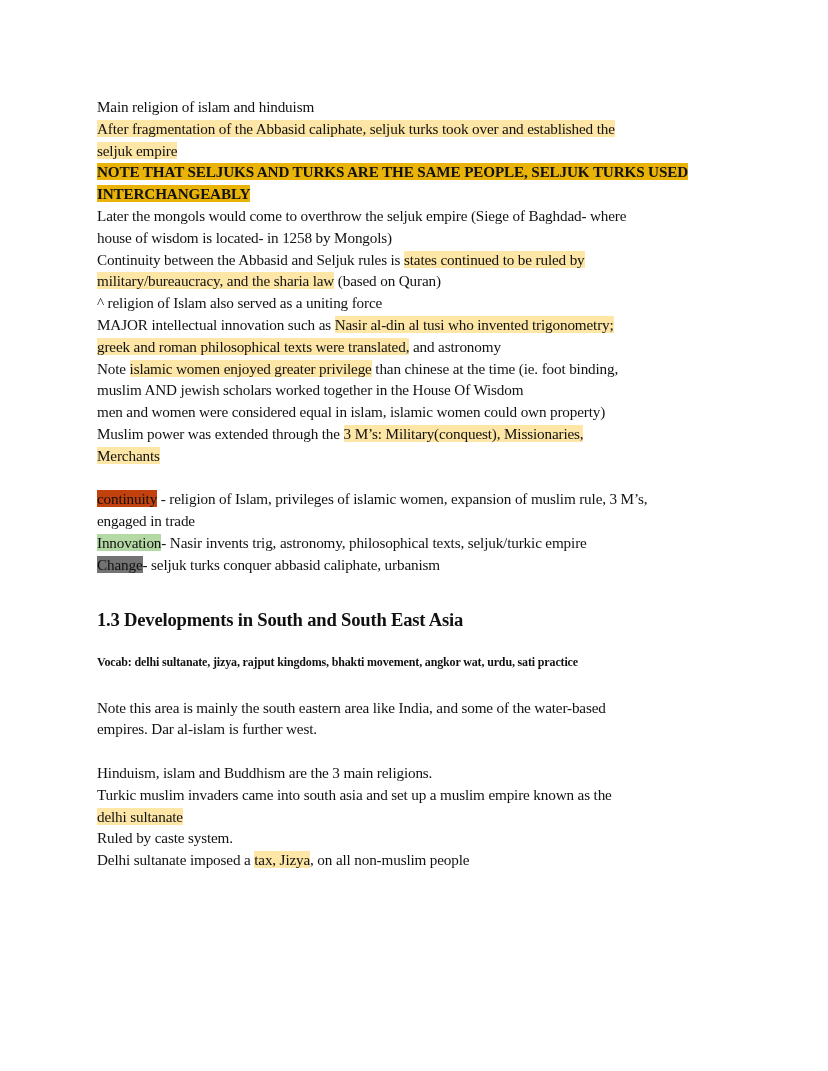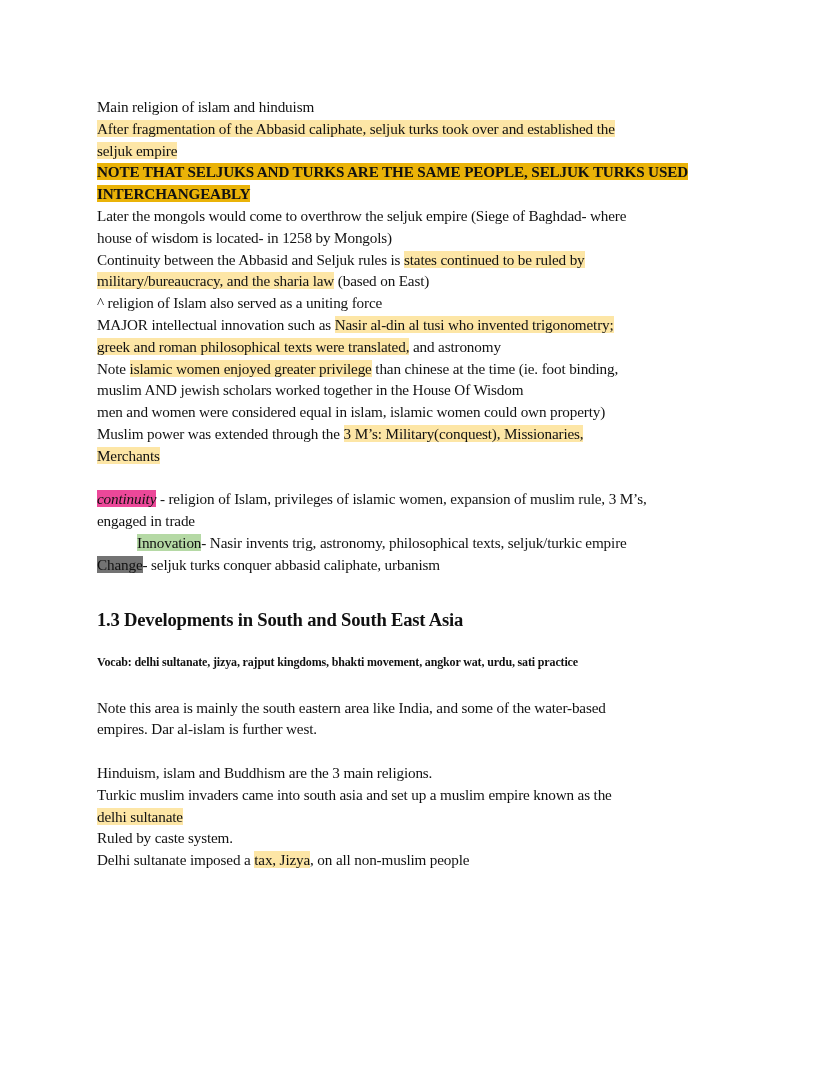--- a/index.html
+++ b/index.html
@@ -2,43 +2,43 @@
 <html><head>
 <meta charset="utf-8">
 <style>
   html, body { margin: 0; padding: 0; background: #ffffff; }
   body { width: 828px; height: 1071px; position: relative; overflow: hidden;
          font-family: "Liberation Serif", "DejaVu Serif", serif; color: #111; }
   .page { position: absolute; left: 97px; top: 96px; width: 640px; }
   .line { font-size: 15.2px; line-height: 21.8px; white-space: nowrap; letter-spacing: -0.15px; }
   .hl-orange { background: #fde6a6; }
   .hl-yellow { background: #eab308; font-weight: bold; }
-  .hl-blue { background: #ec4899; font-style: italic; }
-  .hl-green { background: #b5d9a5; margin-left: 40px; }
+  .hl-blue { background: #c2410c; }
+  .hl-green { background: #b5d9a5; }
   .hl-red { background: #737373; }
   .blank { height: 21.8px; }
   .heading { font-family: "Liberation Serif", "DejaVu Serif", serif; font-weight: bold;
              font-size: 18.6px; line-height: 24px; margin-top: 32px; margin-bottom: 20px; letter-spacing: -0.2px; }
   .vocab { font-weight: bold; font-size: 12px; line-height: 21px; white-space: normal; width: 620px; }
   .gap { height: 24px; }
 </style>
 </head>
 <body>
 
 <div class="page">
   <div>
       <div class="line"><span>Main religion of islam and hinduism</span></div>
       <div class="line"><span class="hl-orange">After fragmentation of the Abbasid caliphate, seljuk turks took over and established the</span></div>
       <div class="line"><span class="hl-orange">seljuk empire</span></div>
       <div class="line"><span class="hl-yellow">NOTE THAT SELJUKS AND TURKS ARE THE SAME PEOPLE, SELJUK TURKS USED</span></div>
       <div class="line"><span class="hl-yellow">INTERCHANGEABLY</span></div>
       <div class="line"><span>Later the mongols would come to overthrow the seljuk empire (Siege of Baghdad- where</span></div>
       <div class="line"><span>house of wisdom is located- in 1258 by Mongols)</span></div>
       <div class="line"><span>Continuity between the Abbasid and Seljuk rules is </span><span class="hl-orange">states continued to be ruled by</span></div>
-      <div class="line"><span class="hl-orange">military/bureaucracy, and the sharia law</span><span> (based on East)</span></div>
+      <div class="line"><span class="hl-orange">military/bureaucracy, and the sharia law</span><span> (based on Quran)</span></div>
       <div class="line"><span>^ religion of Islam also served as a uniting force</span></div>
       <div class="line"><span>MAJOR intellectual innovation such as </span><span class="hl-orange">Nasir al-din al tusi who invented trigonometry;</span></div>
       <div class="line"><span class="hl-orange">greek and roman philosophical texts were translated,</span><span> and astronomy</span></div>
       <div class="line"><span>Note </span><span class="hl-orange">islamic women enjoyed greater privilege</span><span> than chinese at the time (ie. foot binding,</span></div>
       <div class="line"><span>muslim AND jewish scholars worked together in the House Of Wisdom</span></div>
       <div class="line"><span>men and women were considered equal in islam, islamic women could own property)</span></div>
       <div class="line"><span>Muslim power was extended through the </span><span class="hl-orange">3 M’s: Military(conquest), Missionaries,</span></div>
       <div class="line"><span class="hl-orange">Merchants</span></div>
     </div>
   <div class="blank"></div>

